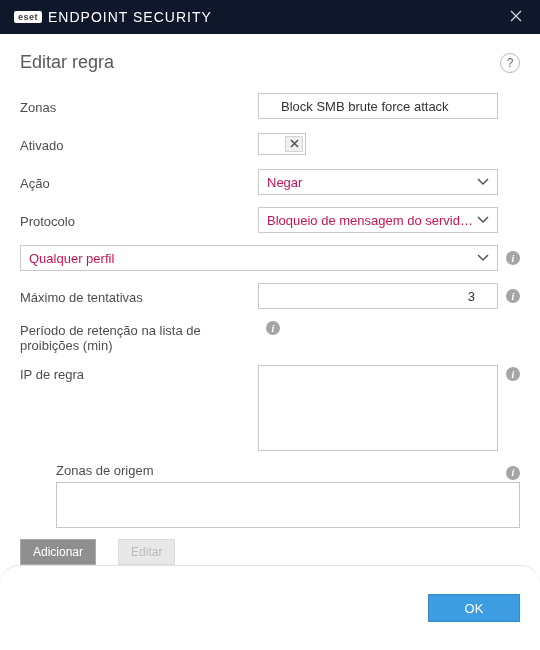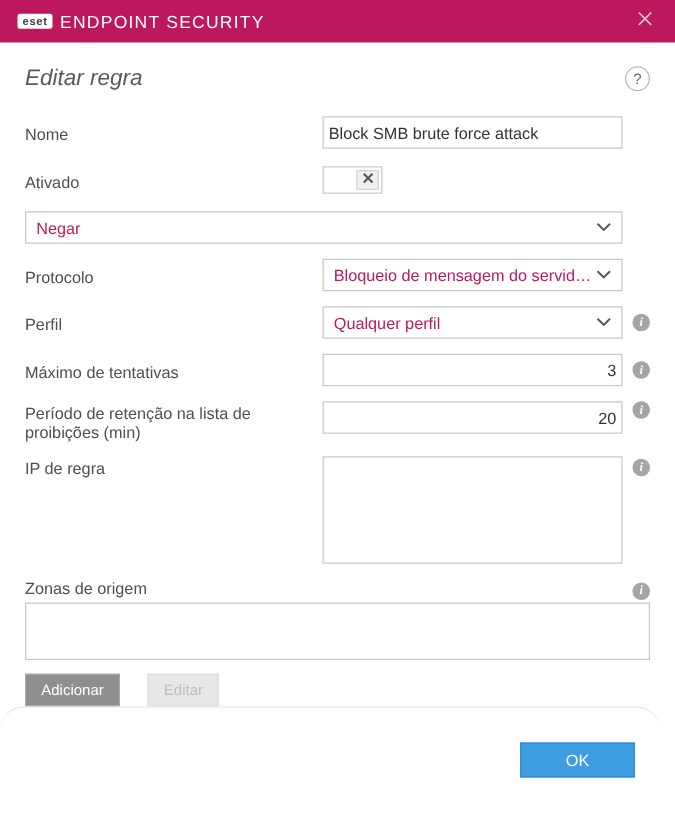--- a/index.html
+++ b/index.html
@@ -6,21 +6,21 @@
     body {
       font-family: "Segoe UI", Arial, sans-serif;
       font-size: 13px;
       color: #484848;
       background: #fff;
       width: 540px;
       height: 650px;
       overflow: hidden;
     }
     .titlebar {
-      background: #be185d;
+      background: #0f172a;
       height: 34px;
       display: flex;
       align-items: center;
       padding: 0 10px 0 14px;
       color: #fff;
     }
     .brand-badge {
       background: #fff;
       color: #414042;
       font-size: 9px;
@@ -49,21 +49,20 @@
     .header-area {
       padding: 18px 20px 6px 20px;
       display: flex;
       align-items: center;
     }
     .page-title {
       font-size: 18px;
       font-weight: 400;
       color: #5a5a5a;
       flex: 1;
-      font-style: italic;
     }
     .help-btn {
       width: 20px;
       height: 20px;
       border: 1px solid #b8b8b8;
       border-radius: 50%;
       display: flex;
       align-items: center;
       justify-content: center;
       font-size: 12px;
@@ -112,21 +111,21 @@
       display: flex;
       align-items: center;
       justify-content: center;
       font-style: italic;
       font-family: Georgia, serif;
     }
     input[type="text"].txt, .num-input {
       width: 100%;
       height: 26px;
       border: 1px solid #c8c8c8;
-      padding: 0 4px;
+      padding: 0 22px;
       font-size: 13px;
       color: #333;
       background: #fff;
     }
     .num-input { text-align: right; }
     .select {
       width: 100%;
       height: 26px;
       border: 1px solid #c8c8c8;
       background: #fff;
@@ -175,20 +174,21 @@
       border: 1px solid #c8c8c8;
       background: #fff;
       resize: none;
       padding: 6px 8px;
       font-family: inherit;
       font-size: 13px;
     }
     .textarea.short { height: 46px; }
     .fullrow {
       margin-top: 2px;
+      margin-left: 36px;
     }
     .fullrow .label-full {
       color: #4e4e4e;
       display: block;
       margin-bottom: 4px;
     }
     .fullrow-head {
       display: flex;
       align-items: center;
     }
@@ -212,21 +212,21 @@
     .btn-sm.disabled {
       background: #e8e8e8;
       color: #bcbcbc;
       border-color: #dcdcdc;
       cursor: default;
     }
     .footer {
       position: absolute;
       bottom: 0;
       left: 0;
-      right: 12px;
+      right: 0;
       border-top: 1px solid #e3e3e3;
       padding: 28px 20px;
       display: flex;
       justify-content: flex-end;
       background: #fff;
       border-radius: 19px;
     }
     .btn-primary {
       min-width: 92px;
       height: 28px;
@@ -259,21 +259,21 @@
 <div class="header-area">
   <div class="page-title">Editar regra</div>
   <div class="help-btn">
     <span>?</span>
   </div>
 </div>
 
 <div class="form-area">
 
   <div class="row">
-    <div class="label">Nome</div>
+    <div class="label">Zonas</div>
     <div class="control">
       <input type="text" class="txt" value="Block SMB brute force attack" style="">
     </div>
     <div class="info-col"></div>
   </div>
 
   <div class="row">
     <div class="label">Ativado</div>
     <div class="control">
       <div class="toggle">
@@ -283,20 +283,21 @@
                 <path d="M1 1 L8 8 M8 1 L1 8" stroke="#555" stroke-width="1.6" fill="none"></path>
               </svg>
           </span>
         </div>
       </div>
     </div>
     <div class="info-col"></div>
   </div>
 
   <div class="row">
+    <div class="label">Ação</div>
     <div class="control">
       <div class="select">
         <span class="select-text">Negar</span>
         <span class="chevron">
           <svg width="12" height="8" viewBox="0 0 12 8">
               <path d="M1 1 L6 6 L11 1" stroke="#555" stroke-width="1.5" fill="none"></path>
             </svg>
         </span>
       </div>
     </div>
@@ -312,21 +313,20 @@
           <svg width="12" height="8" viewBox="0 0 12 8">
               <path d="M1 1 L6 6 L11 1" stroke="#555" stroke-width="1.5" fill="none"></path>
             </svg>
         </span>
       </div>
     </div>
     <div class="info-col"></div>
   </div>
 
   <div class="row">
-    <div class="label">Perfil</div>
     <div class="control">
       <div class="select">
         <span class="select-text">Qualquer perfil</span>
         <span class="chevron">
           <svg width="12" height="8" viewBox="0 0 12 8">
               <path d="M1 1 L6 6 L11 1" stroke="#555" stroke-width="1.5" fill="none"></path>
             </svg>
         </span>
       </div>
     </div>
@@ -340,23 +340,20 @@
     <div class="control">
       <input type="text" class="num-input" value="3" style="">
     </div>
     <div class="info-col">
       <div class="info-icon">i</div>
     </div>
   </div>
 
   <div class="row tall">
     <div class="label">Período de retenção na lista de proibições (min)</div>
-    <div class="control">
-      <input type="text" class="num-input" value="20" style="">
-    </div>
     <div class="info-col">
       <div class="info-icon">i</div>
     </div>
   </div>
 
   <div class="row tall">
     <div class="label">IP de regra</div>
     <div class="control">
       <textarea class="textarea" style=""></textarea>
     </div>

